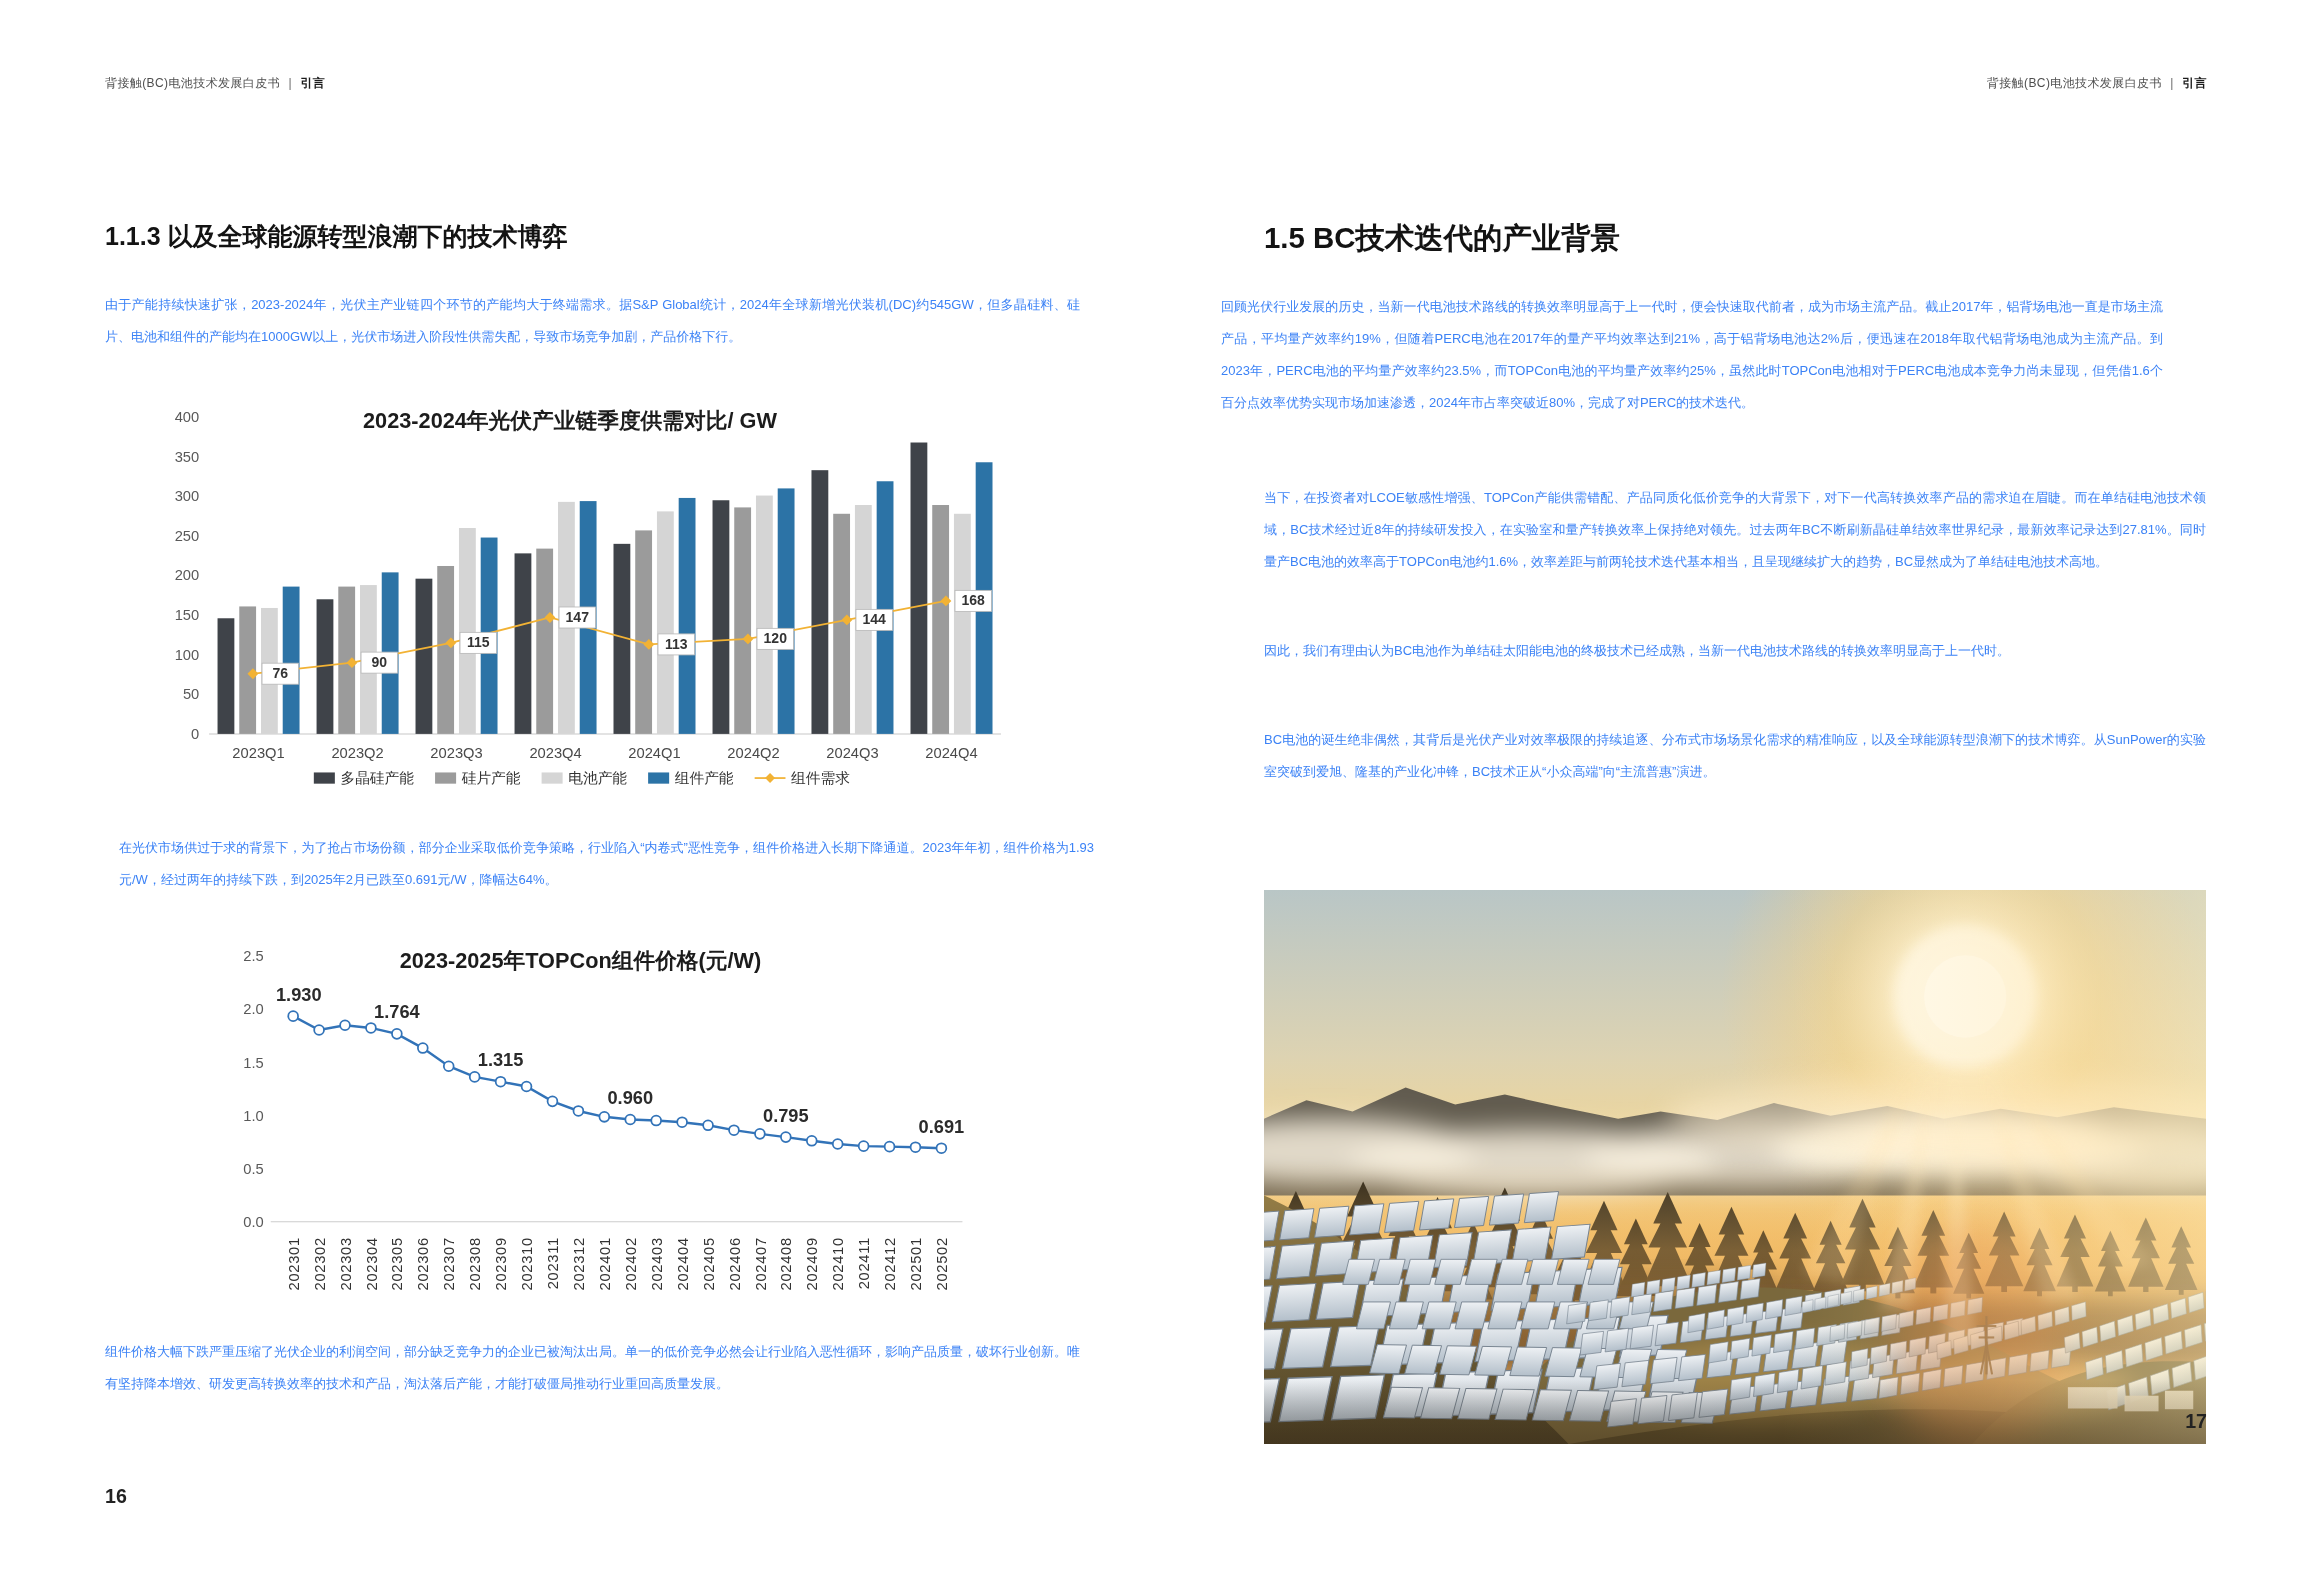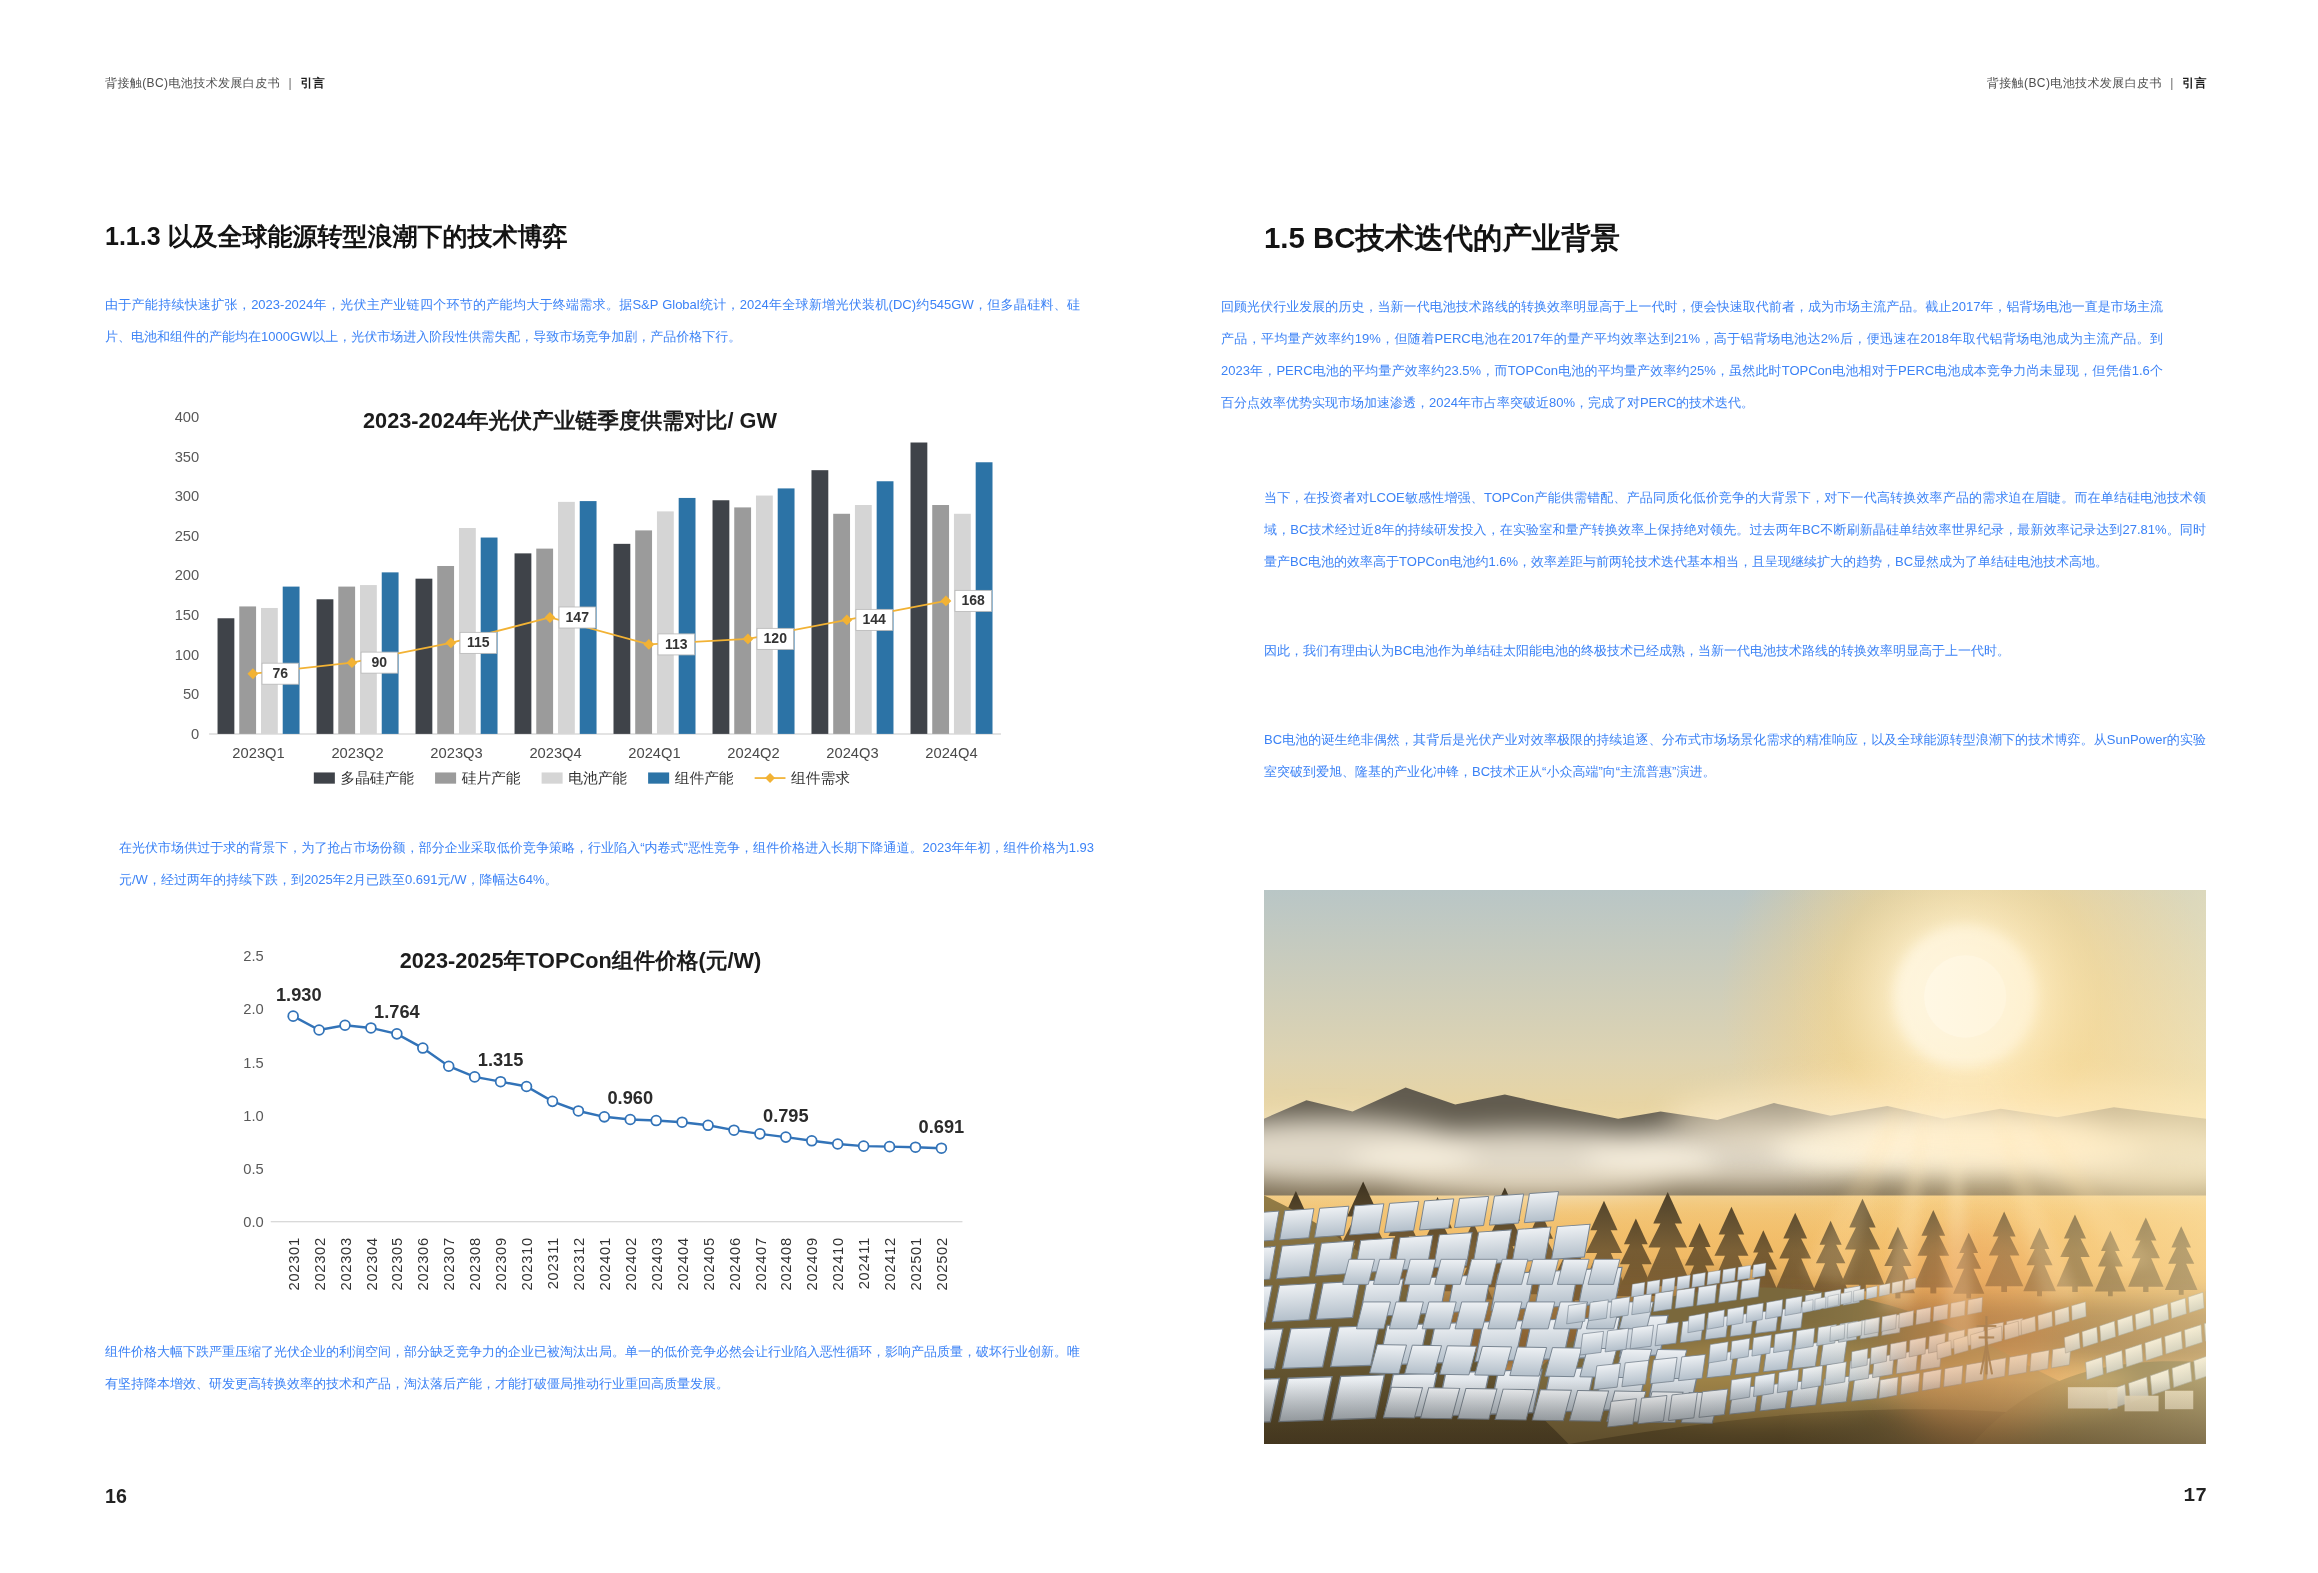--- a/index.html
+++ b/index.html
@@ -384,14 +384,14 @@
     <polygon points="975,240 960,640 1005,640" fill="#fff1d0" opacity=".4" filter="url(#b8)"></polygon>
     <polygon points="1010,235 1100,580 1150,575" fill="#ffe9bf" opacity=".3" filter="url(#b8)"></polygon>
     <polygon points="930,230 760,540 820,555" fill="#ffe3ae" opacity=".22" filter="url(#b8)"></polygon>
     <polygon points="1025,230 1210,540 1255,525" fill="#ffe3ae" opacity=".22" filter="url(#b8)"></polygon>
   </g>
   <ellipse cx="1005" cy="640" rx="120" ry="170" fill="#d96f2e" opacity=".32" filter="url(#b30)"></ellipse>
   <rect x="0" y="0" width="1330" height="780" fill="url(#rt)"></rect>
   <rect x="0" y="690" width="1330" height="90" fill="url(#vg)"></rect>
 </svg>
 
-<div class="abs pageno" style="right:112px;top:1485px;text-align:right;font-family:Liberation Mono, monospace;">17</div>
+<div class="abs pageno" style="right:112px;top:1410px;text-align:right;">17</div>
 
 
 </body></html>

